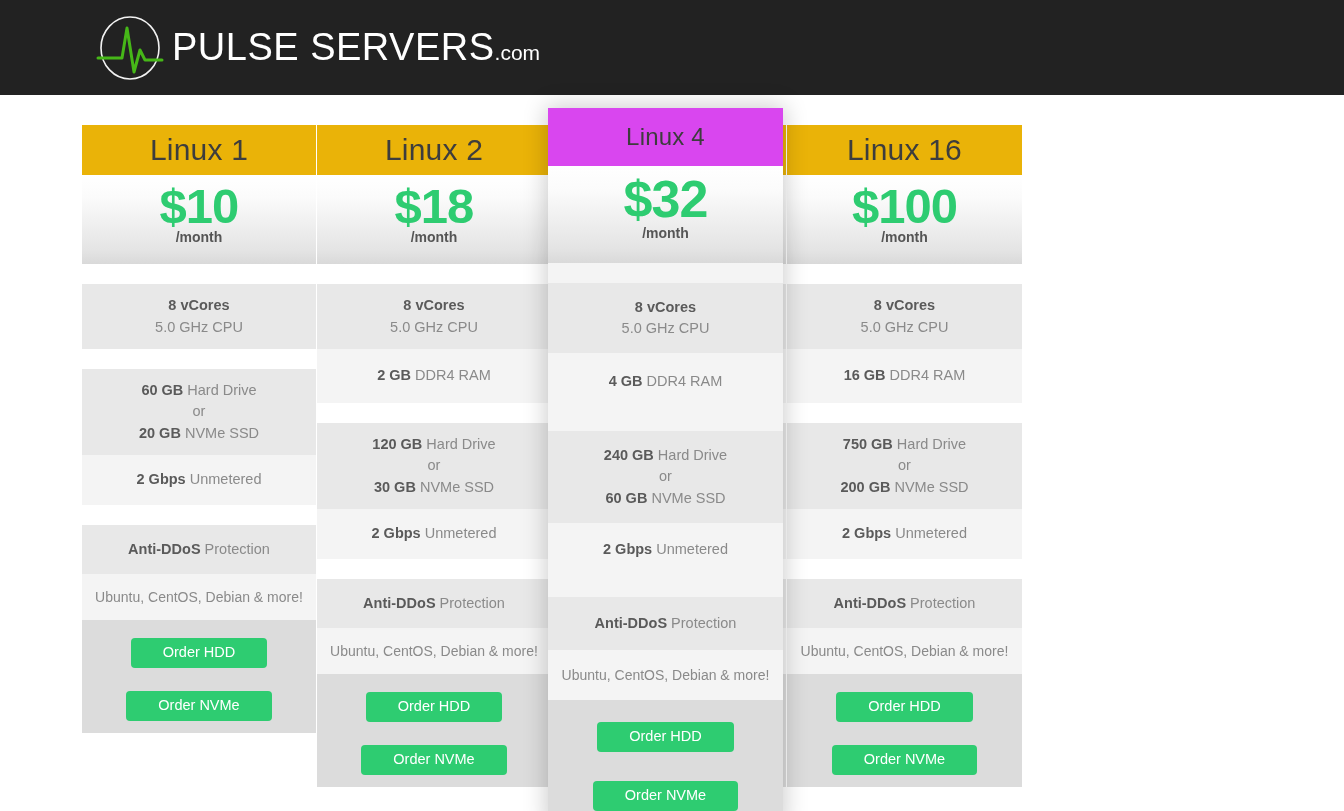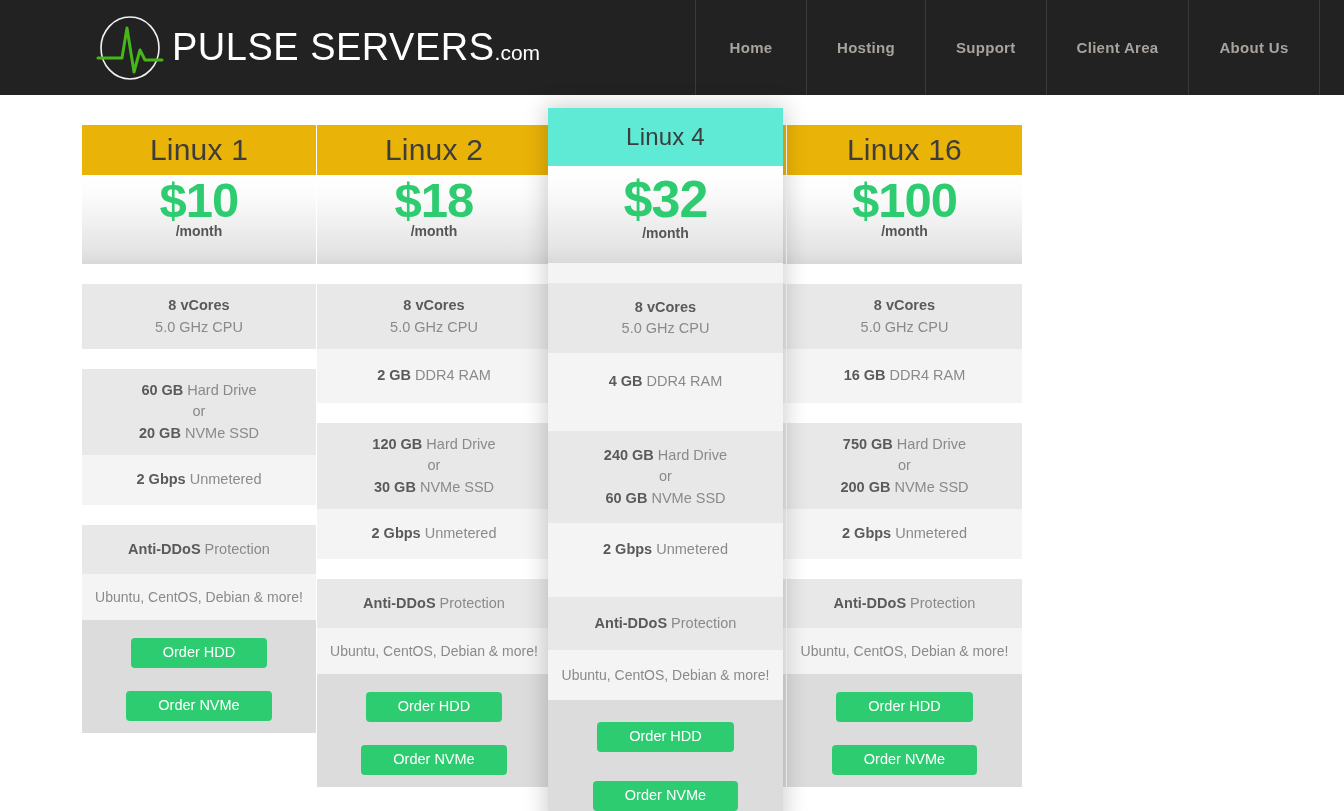--- a/index.html
+++ b/index.html
@@ -104,20 +104,21 @@
     font-weight: 400;
     letter-spacing: 0.2px;
   }
   .plan-price {
     height: 89px;
     background: linear-gradient(to bottom, #ffffff 0%, #fbfbfb 25%, #e4e4e4 85%, #d9d9d9 100%);
     display: flex;
     flex-direction: column;
     align-items: center;
     justify-content: flex-start;
+    padding-top: 6px;
   }
   .price-amount {
     color: #2ecc71;
     font-size: 49px;
     font-weight: bold;
     line-height: 1.03;
     letter-spacing: -1px;
   }
   .price-period {
     color: #555555;
@@ -173,21 +174,21 @@
     position: absolute;
     left: 466px;
     top: -17px;
     width: 235px;
     flex: none;
     z-index: 5;
     border-right: none;
     box-shadow: 0 0 22px 2px rgba(0,0,0,0.20);
     background: #f4f4f4;
   }
-  .plan.featured .plan-title { height: 58px; font-size: 24px; background: #5eead4; }
+  .plan.featured .plan-title { height: 58px; font-size: 24px; background: #d946ef; }
   .plan.featured .plan-price { height: 97px; padding-top: 7px; }
   .plan.featured .price-amount { font-size: 52px; }
   .plan.featured .f-cpu  { height: 70px; }
   .plan.featured .f-ram  { height: 58px; }
   .plan.featured .f-disk { height: 92px; }
   .plan.featured .f-net  { height: 54px; }
   .plan.featured .f-ddos { height: 53px; }
   .plan.featured .f-os   { height: 50px; }
   .plan.featured .plan-actions { height: 126px; padding-top: 22px; }
   .plan.featured .order-btn.nvme { margin-top: 29px; }
@@ -199,27 +200,20 @@
   <div class="brand">
     <span class="logo-mark">
       <svg width="68" height="68" viewBox="0 0 68 68" aria-hidden="true">
         <ellipse cx="34" cy="34" rx="29" ry="31" fill="none" stroke="#f2f2f2" stroke-width="1.6"></ellipse>
         <polyline points="2,44 26,44 31,14 38,58 44,36 49,46 66,46" fill="none" stroke="#46b718" stroke-width="3" stroke-linejoin="round" stroke-linecap="round"></polyline>
       </svg>
     </span>
     <span class="brand-text"><span>PULSE SERVERS</span><span class="dotcom">.com</span></span>
   </div>
 
-  <nav class="main-nav">
-    <a class="nav-item">Home</a>
-    <a class="nav-item">Hosting</a>
-    <a class="nav-item">Support</a>
-    <a class="nav-item">Client Area</a>
-    <a class="nav-item">About Us</a>
-  </nav>
 </header>
 
 <main class="pricing-wrap">
   <div class="pricing-table" id="pricing-table">
       <div class="plan">
         <div class="plan-title">Linux 1</div>
         <div class="plan-price">
           <div class="price-amount">$10</div>
           <div class="price-period">/month</div>
         </div>

